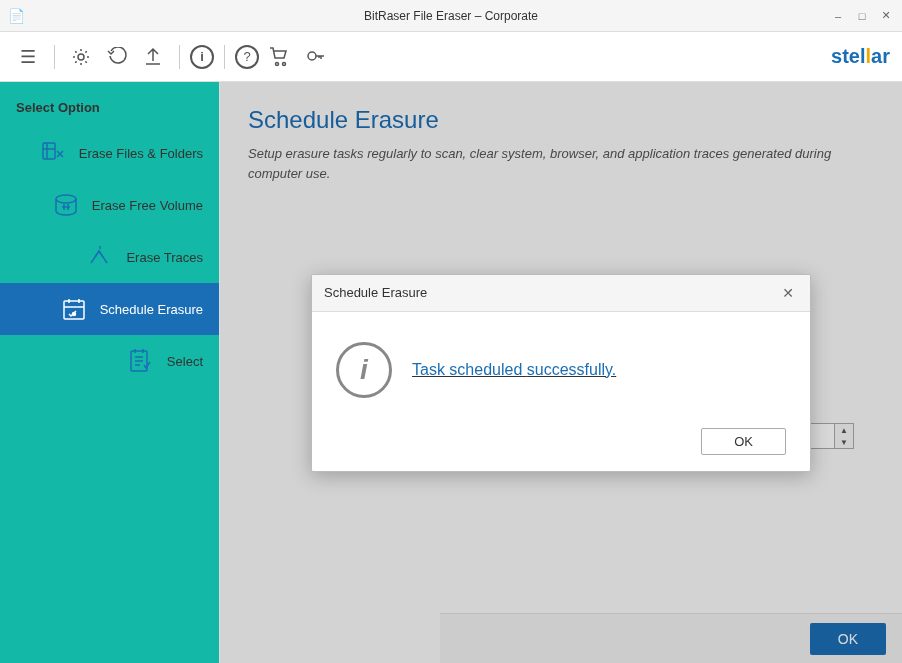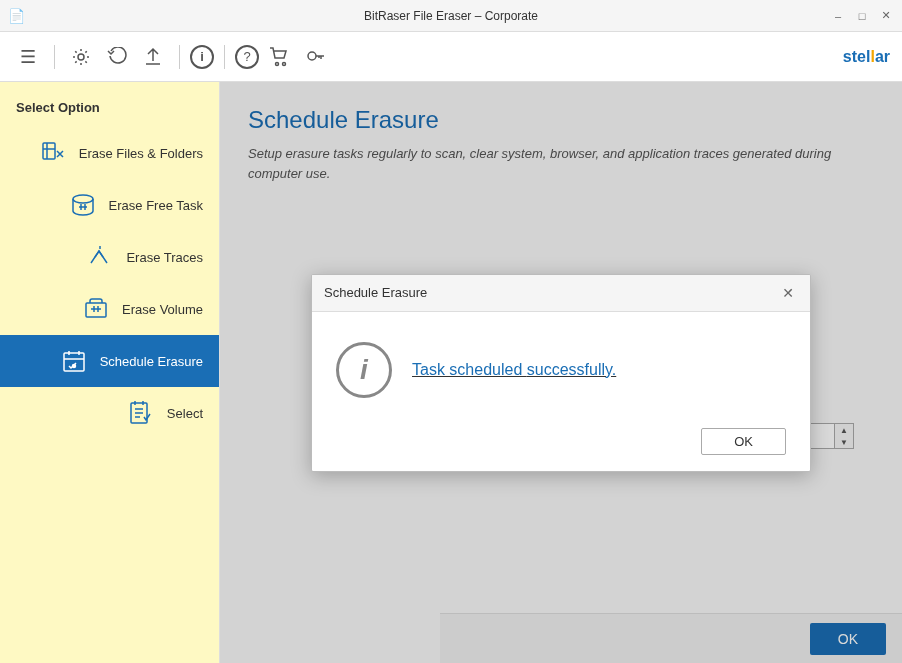--- a/index.html
+++ b/index.html
@@ -77,36 +77,36 @@
       border-radius: 3px;
     }
     .toolbar-divider {
       width: 1px;
       height: 24px;
       background: #ccc;
       margin: 0 6px;
     }
     .toolbar-logo {
       margin-left: auto;
-      font-size: 16px;
+      font-size: 20px;
       font-weight: 600;
       color: #1a6eb5;
     }
     .toolbar-logo span { color: #f4a700; }
 
     
     .main-layout {
       display: flex;
       height: calc(663px - 32px - 50px);
     }
 
     
     .sidebar {
       width: 220px;
-      background: #fef9c3;
+      background: #14b8a6;
       border-right: 1px solid #ddd;
       padding-top: 10px;
       flex-shrink: 0;
     }
     .sidebar-heading {
       font-size: 13px;
       font-weight: 600;
       color: #333;
       padding: 8px 16px 12px;
     }
@@ -384,46 +384,34 @@
     <div class="sidebar-item">
       <div class="sidebar-icon">
         <svg viewBox="0 0 28 28" fill="none" stroke="#1a6eb5" stroke-width="1.5">
           <ellipse cx="14" cy="8" rx="10" ry="4"></ellipse>
           <path d="M4 8v12c0 2.2 4.5 4 10 4s10-1.8 10-4V8"></path>
           <line x1="10" y1="16" x2="18" y2="16"></line>
           <line x1="12" y1="13" x2="12" y2="19"></line>
           <line x1="16" y1="13" x2="16" y2="19"></line>
         </svg>
       </div>
-      <span>Erase Free Task</span>
+      <span>Erase Free Volume</span>
     </div>
 
     <div class="sidebar-item">
       <div class="sidebar-icon">
         <svg viewBox="0 0 28 28" fill="none" stroke="#1a6eb5" stroke-width="1.5">
           <path d="M5 20l8-12 8 12"></path>
           <path d="M9 14l4-6 4 6"></path>
           <line x1="14" y1="3" x2="14" y2="6"></line>
         </svg>
       </div>
       <span>Erase Traces</span>
     </div>
 
-    <div class="sidebar-item">
-      <div class="sidebar-icon">
-        <svg viewBox="0 0 28 28" fill="none" stroke="#1a6eb5" stroke-width="1.5">
-          <rect x="4" y="8" width="20" height="14" rx="1"></rect>
-          <path d="M8 8V6a2 2 0 0 1 2-2h8a2 2 0 0 1 2 2v2"></path>
-          <line x1="9" y1="14" x2="19" y2="14"></line>
-          <line x1="12" y1="11" x2="12" y2="17"></line>
-          <line x1="16" y1="11" x2="16" y2="17"></line>
-        </svg>
-      </div>
-      <span>Erase Volume</span>
-    </div>
 
     <div class="sidebar-item active">
       <div class="sidebar-icon">
         <svg viewBox="0 0 28 28" fill="none" stroke="#fff" stroke-width="1.5">
           <rect x="4" y="6" width="20" height="18" rx="1"></rect>
           <path d="M9 4v4M19 4v4M4 12h20"></path>
           <circle cx="14" cy="19" r="1.5" fill="#fff"></circle>
           <path d="M9 19l2 2 5-5"></path>
         </svg>
       </div>

